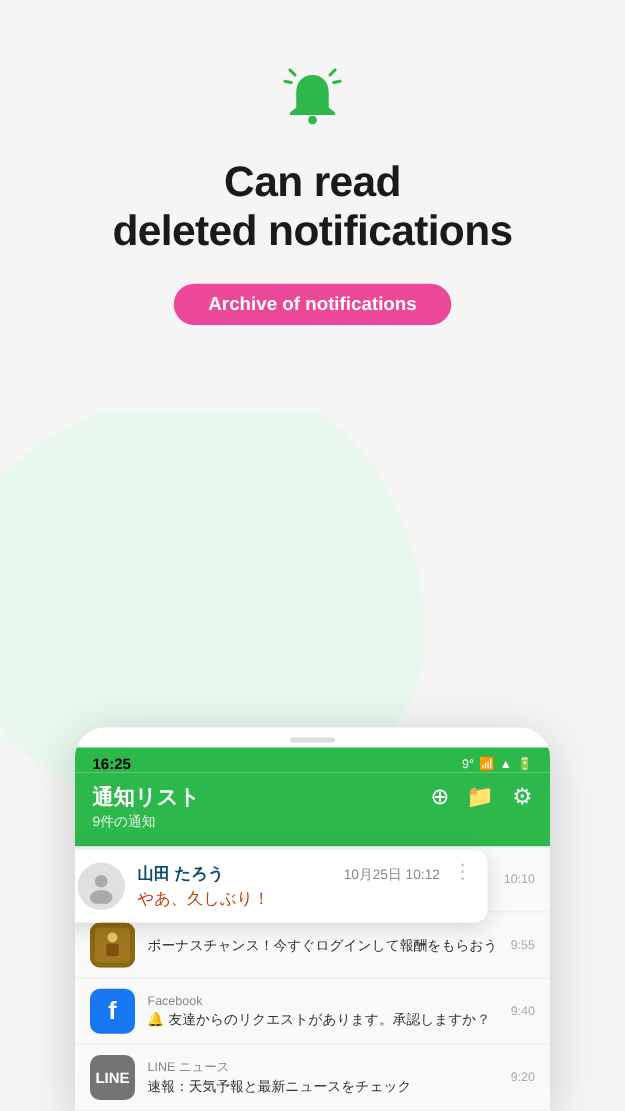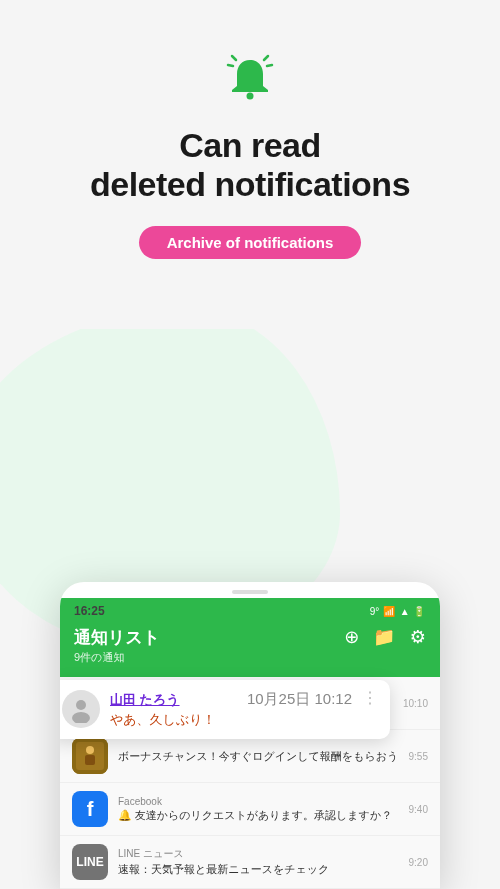--- a/index.html
+++ b/index.html
@@ -87,21 +87,21 @@
     
     .status-bar {
       background: #2db84b;
       padding: 6px 14px 0 14px;
       display: flex;
       justify-content: space-between;
       align-items: center;
     }
 
     .status-time {
-      color: #404040;
+      color: #000000;
       font-size: 12px;
       font-weight: 600;
     }
 
     .status-icons {
       display: flex;
       align-items: center;
       gap: 4px;
       color: #fff;
       font-size: 10px;
@@ -176,26 +176,25 @@
     .notif-header {
       display: flex;
       justify-content: space-between;
       align-items: center;
       margin-bottom: 2px;
     }
 
     .notif-sender {
       font-size: 13px;
       font-weight: 700;
-      color: #6d28d9;
-      text-decoration: underline;
+      color: #0c4a6e;
     }
 
     .notif-time {
-      font-size: 15px;
+      font-size: 11px;
       color: #888;
     }
 
     .notif-message {
       font-size: 13px;
       color: #c2410c;
     }
 
     .notif-more {
       color: #bbb;

